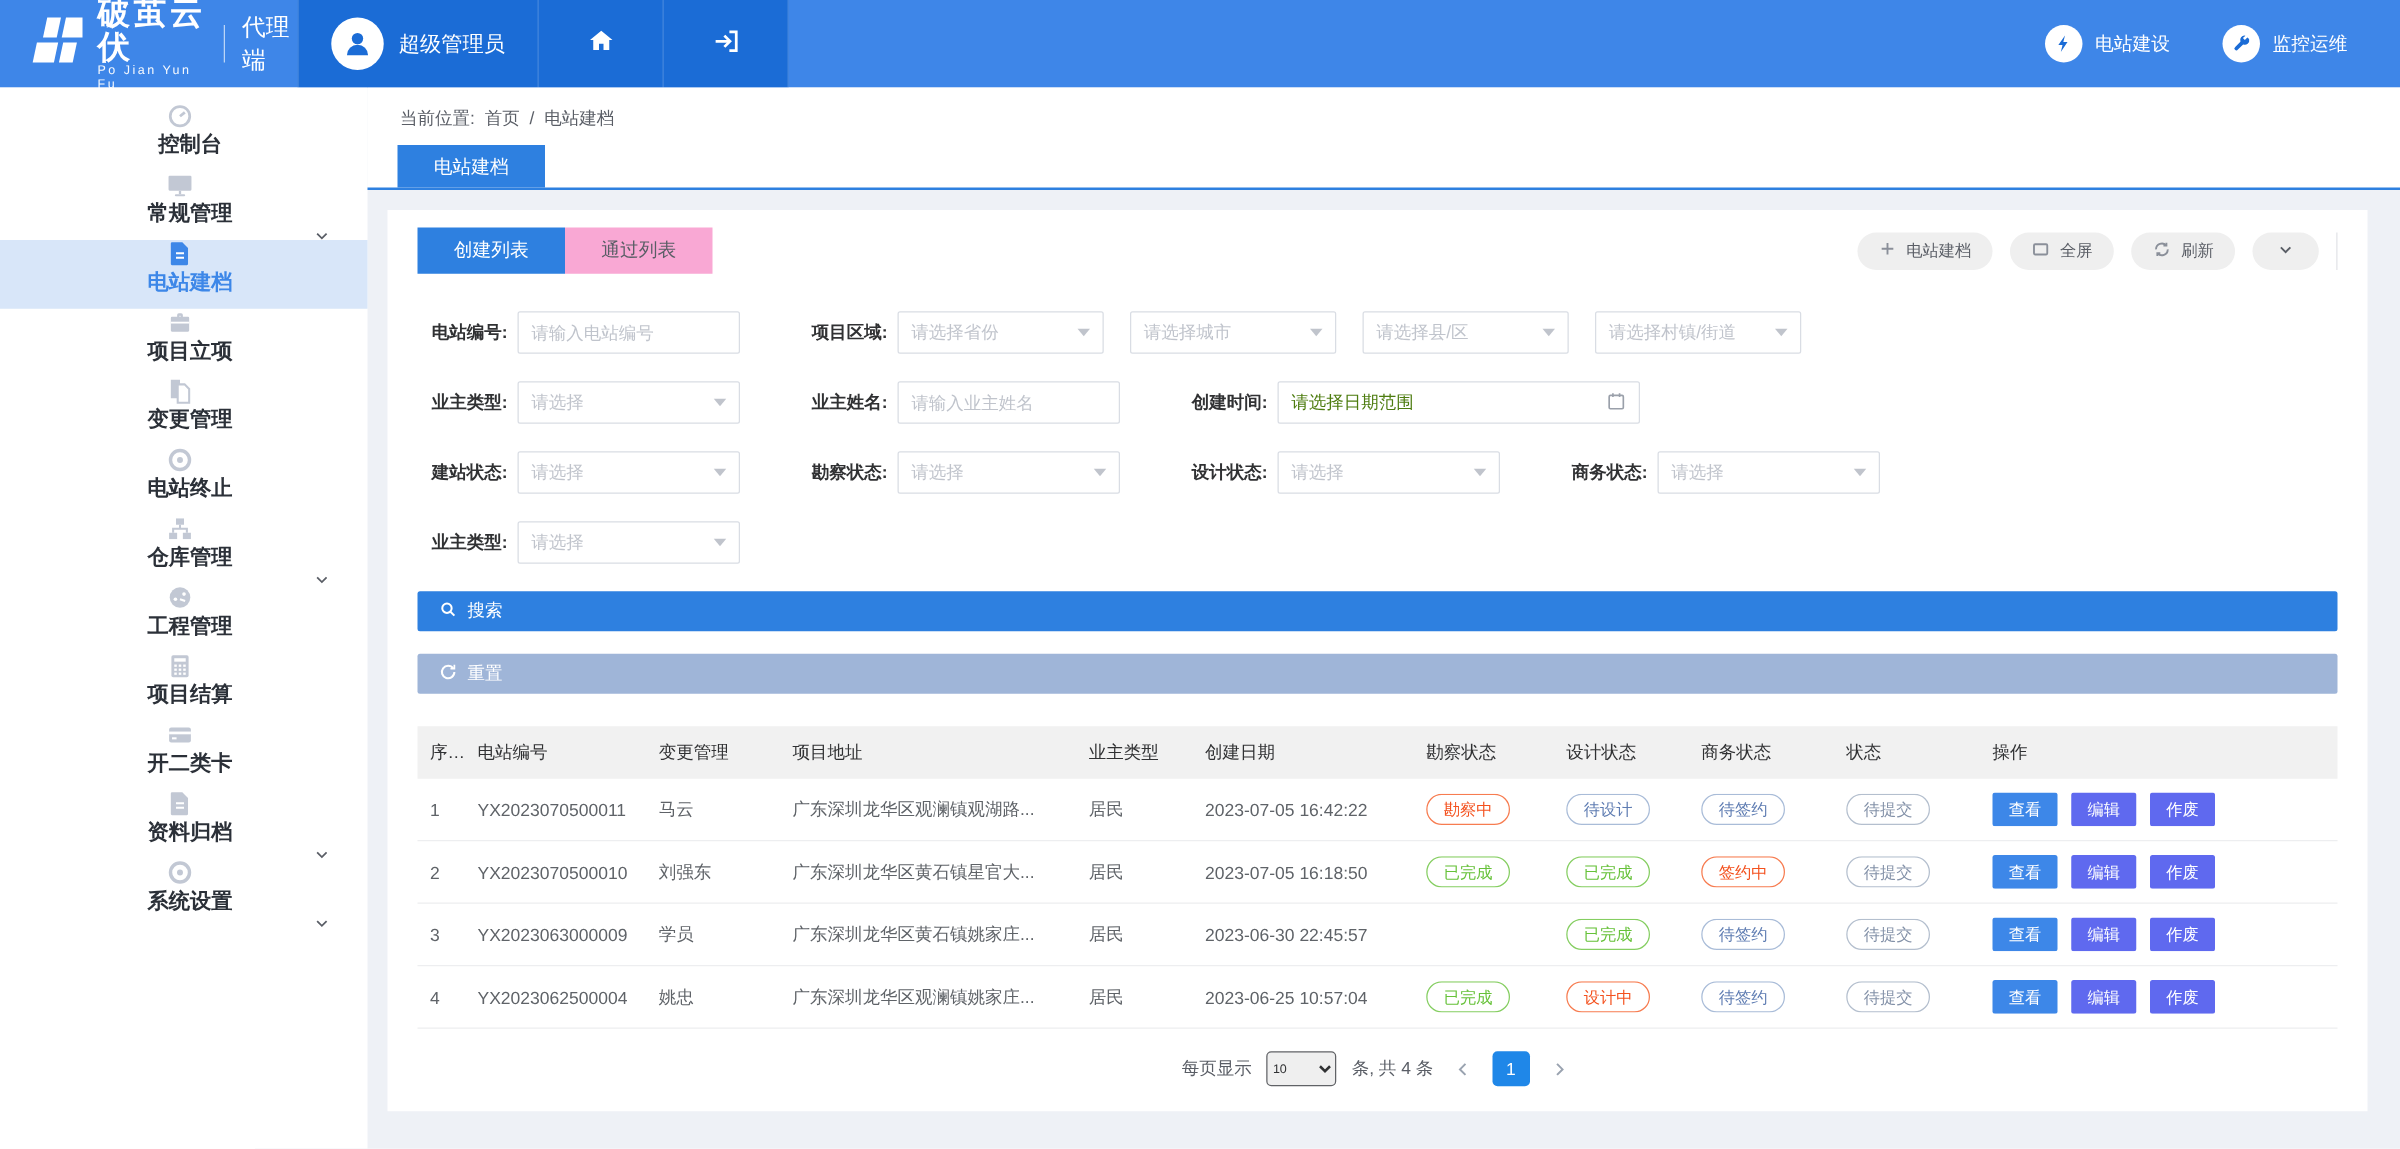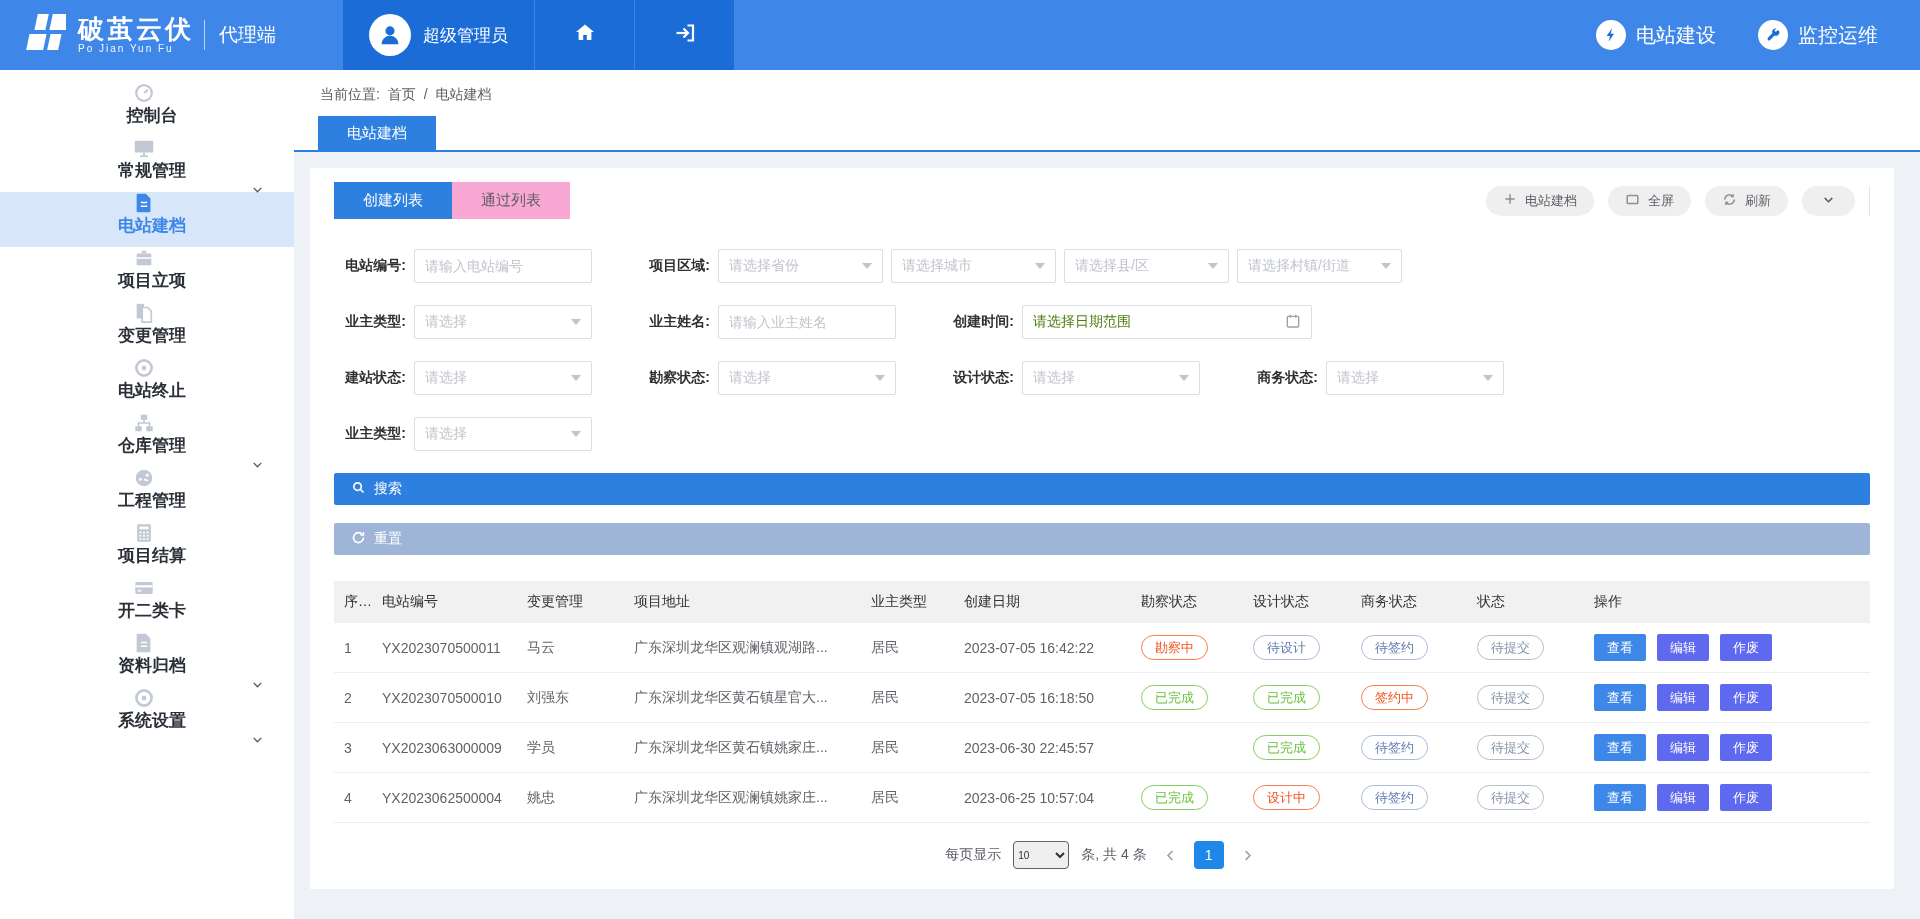--- a/index.html
+++ b/index.html
@@ -6,33 +6,33 @@
   html,body { margin:0; padding:0; }
   body {
     width:1920px; height:919px; overflow:hidden;
     font-family:"Liberation Sans","DejaVu Sans",sans-serif;
     background:#EEF1F6; color:#303133;
   }
   .app { display:flex; flex-direction:column; height:100%; }
 
   
   .header { height:70px; flex:none; display:flex; background:#3E86E8; color:#fff; }
-  .logo-area { width:342px; flex:none; display:flex; align-items:center; padding-left:20px; }
+  .logo-area { width:238px; flex:none; display:flex; align-items:center; padding-left:20px; }
   .logo-mark { margin-right:12px; flex:none; }
   .logo-text .cn { font-size:26px; font-weight:bold; letter-spacing:3px; line-height:1.05; }
   .logo-text .en { font-size:10px; letter-spacing:2px; opacity:.95; }
   .portal { margin-left:10px; padding-left:14px; border-left:1px solid rgba(255,255,255,.65); font-size:19px; height:30px; display:flex; align-items:center; }
   .hdr-user { display:flex; background:#1B6CD6; }
   .hdr-sec { display:flex; align-items:center; justify-content:center; padding:0 26px; border-right:1px solid rgba(255,255,255,.18); cursor:pointer; }
   .hdr-sec:first-child { border-left:1px solid rgba(255,255,255,.18); }
   .avatar { width:42px; height:42px; border-radius:50%; background:#fff; display:flex; align-items:center; justify-content:center; margin-right:12px; flex:none; }
   .username { font-size:17px; white-space:nowrap; }
   .icon-sec { width:100px; }
   .hdr-right { flex:1; display:flex; align-items:center; justify-content:flex-end; gap:42px; padding-right:42px; }
-  .hdr-nav { display:flex; align-items:center; gap:10px; font-size:20px; cursor:pointer; white-space:nowrap; }
+  .hdr-nav { display:flex; align-items:center; gap:10px; font-size:15px; cursor:pointer; white-space:nowrap; }
   .circle-icon { width:30px; height:30px; border-radius:50%; background:#fff; display:flex; align-items:center; justify-content:center; flex:none; }
 
   
   .body-row { flex:1; display:flex; min-height:0; }
   .sidebar { width:294px; flex:none; background:#fff; padding-top:12px; }
   .menu-item { height:55px; display:flex; align-items:center; padding:0 30px 0 40px; cursor:pointer;flex-direction:column; }
   .menu-item .mi-icon { width:22px; height:22px; margin-right:17px; flex:none; display:flex; align-items:center; justify-content:center; }
   .menu-item .mi-label { font-size:17px; font-weight:700; color:#2B3038; }
   .menu-item.active { background:#D8E6F9; }
   .menu-item.active .mi-label { color:#3D87E8; }
@@ -60,21 +60,21 @@
   
   .filters { margin-top:30px; }
   .frow { display:flex; align-items:center; margin-bottom:22px; }
   .flabel { width:72px; flex:none; text-align:right; font-size:14px; font-weight:700; color:#303133; margin-right:8px; white-space:nowrap; }
   .pair { display:flex; align-items:center; margin-right:46px; }
   .fctl { height:34px; border:1px solid #D9DDE4; border-radius:2px; background:#fff; font-size:14px; }
   input.fctl { width:178px; padding:0 10px; outline:none; color:#606266; font-family:inherit; }
   input.fctl::placeholder { color:#C0C4CC; }
   .fsel { width:178px; display:flex; align-items:center; justify-content:space-between; padding:0 10px; cursor:pointer; }
   .fsel .ph { color:#C0C4CC; }
-  .fsel.region { width:165px; margin-right:8px; }
+  .fsel.region { width:165px; margin-right:21px; }
   .fsel.region:last-child { margin-right:0; }
   .caret { width:0; height:0; border-left:5px solid transparent; border-right:5px solid transparent; border-top:6px solid #C0C4CC; flex:none; }
   .fdate { width:290px; display:flex; align-items:center; justify-content:space-between; padding:0 10px; cursor:text; }
   .fdate .ph { color:#4d7c0f; }
 
   .btn-row { display:flex; gap:18px; margin:4px 0 26px;flex-direction:column; }
   .btn { height:32px; border:none; border-radius:2px; color:#fff; font-size:14px; display:flex; align-items:center; gap:8px; padding:0 17px; cursor:pointer; font-family:inherit; }
   .btn-search { background:#2E80E0; }
   .btn-reset  { background:#9FB5D8; }
 

